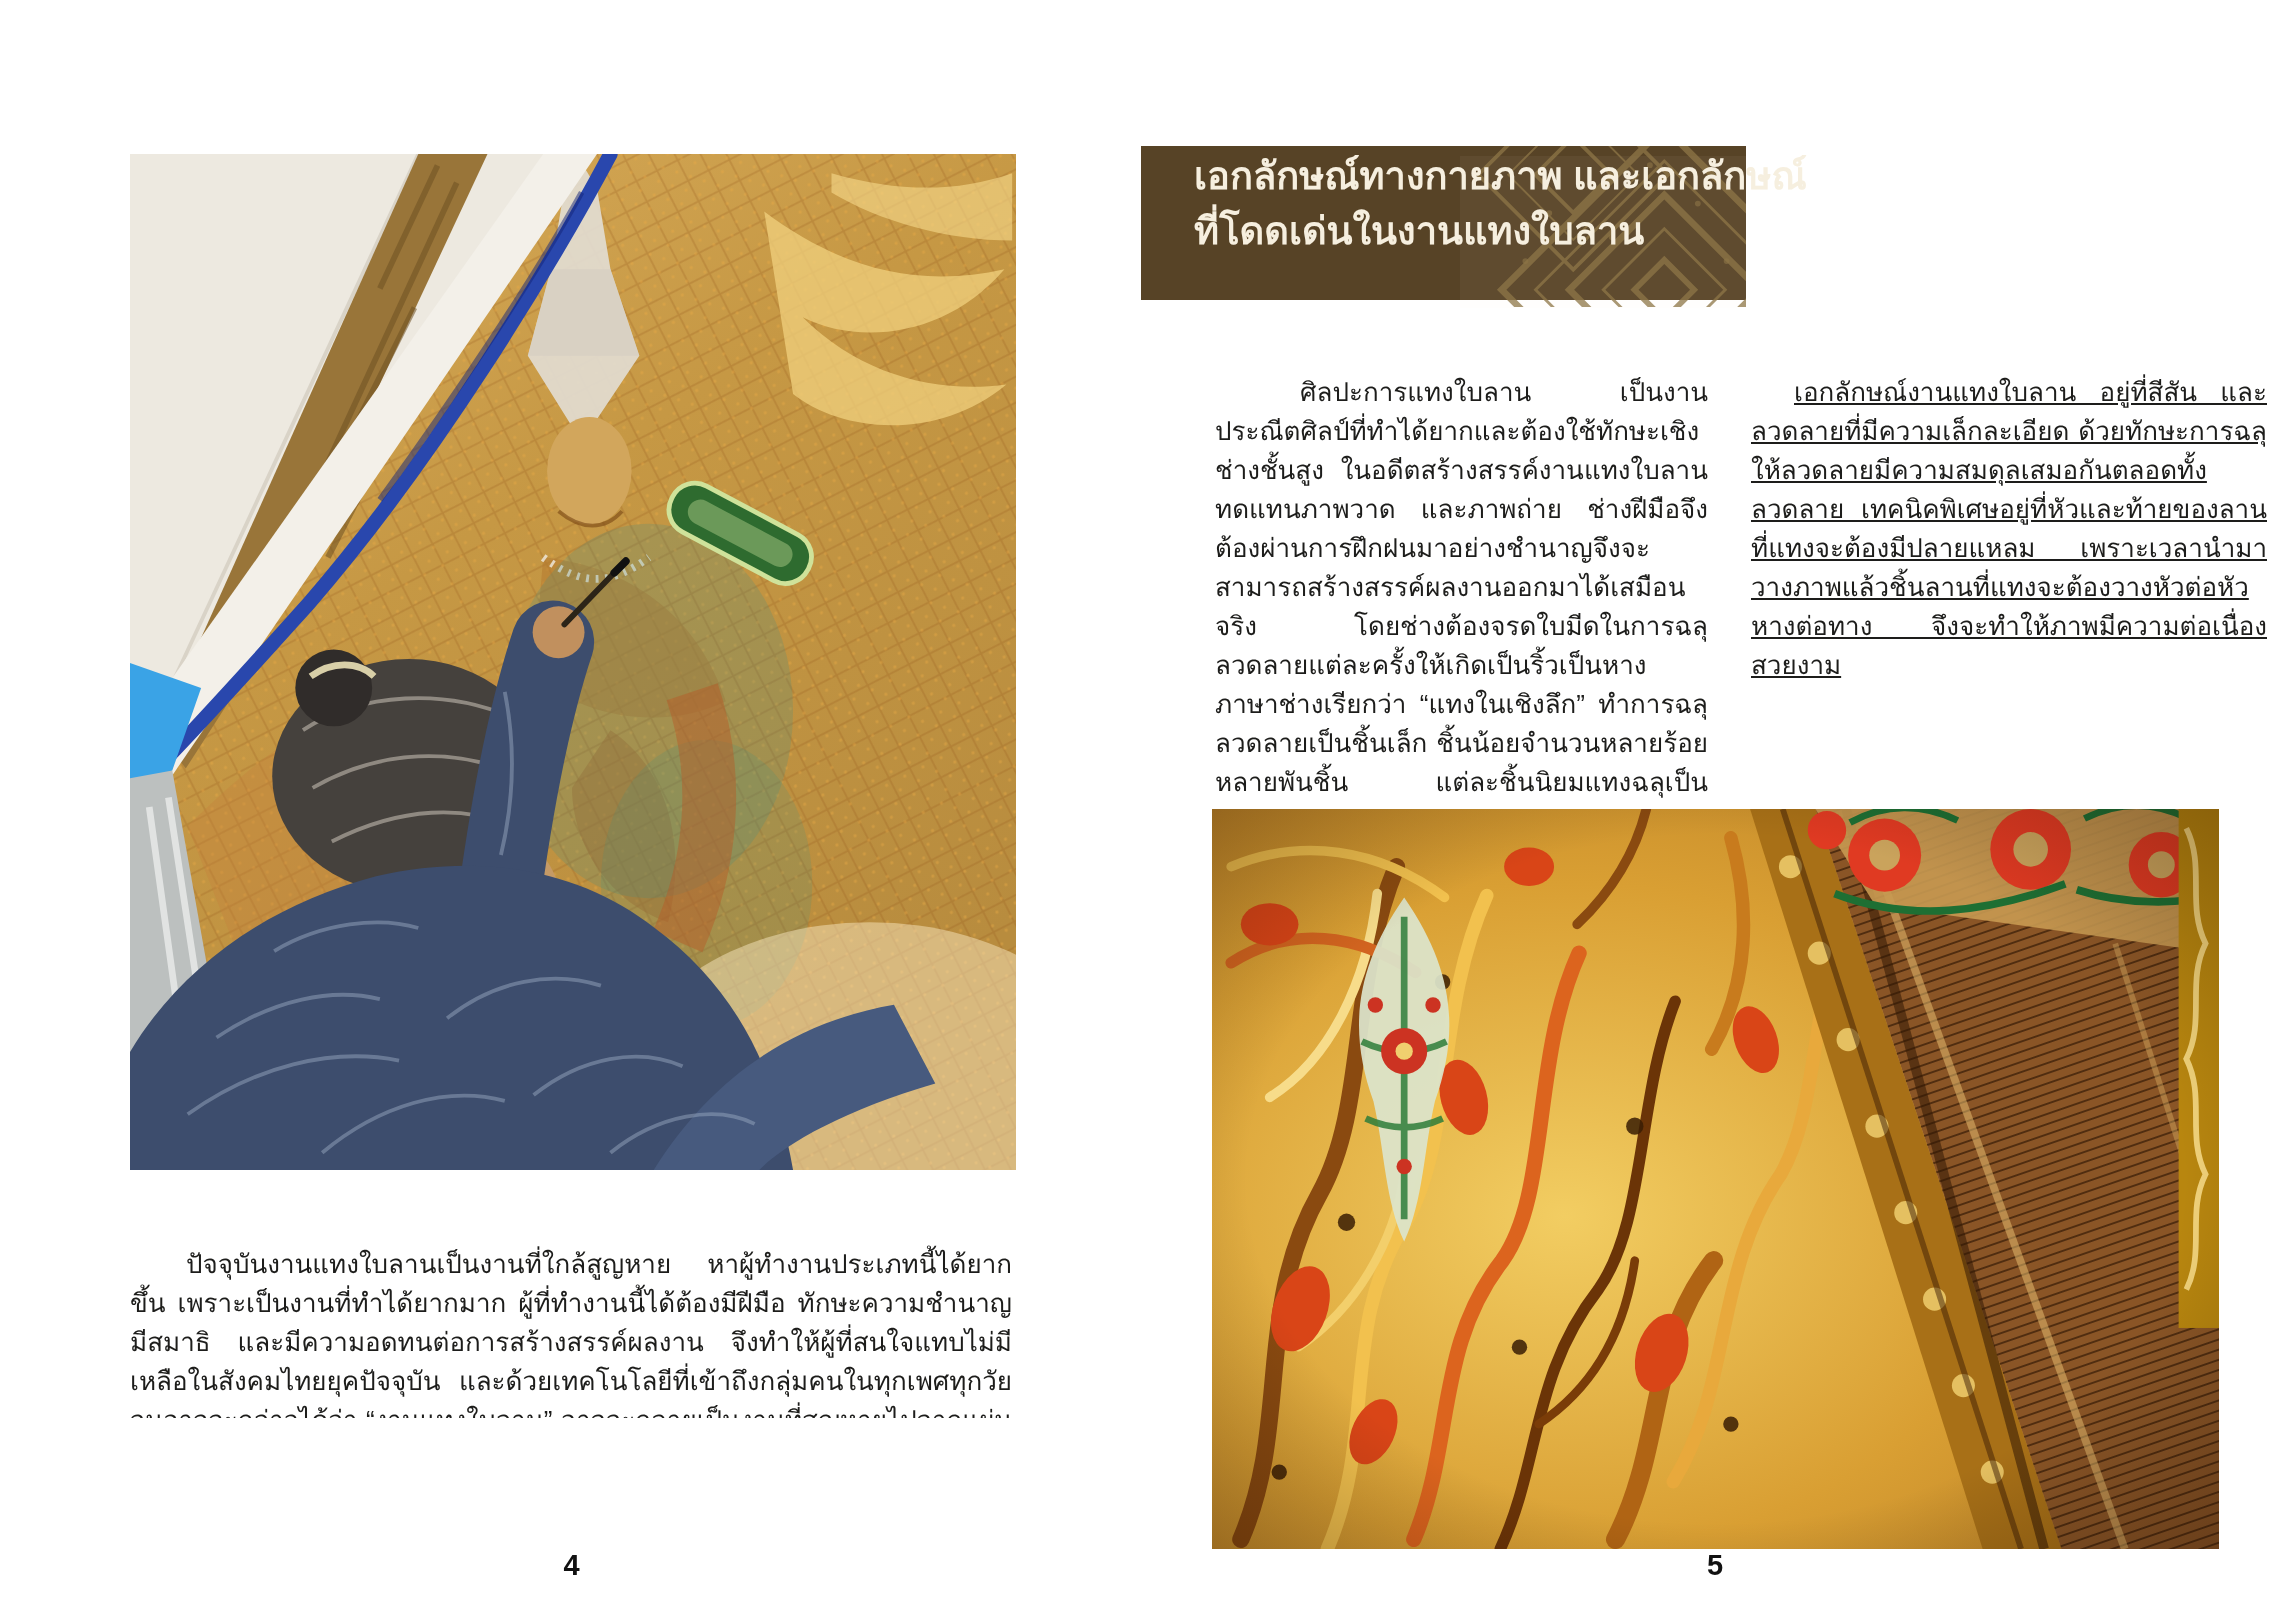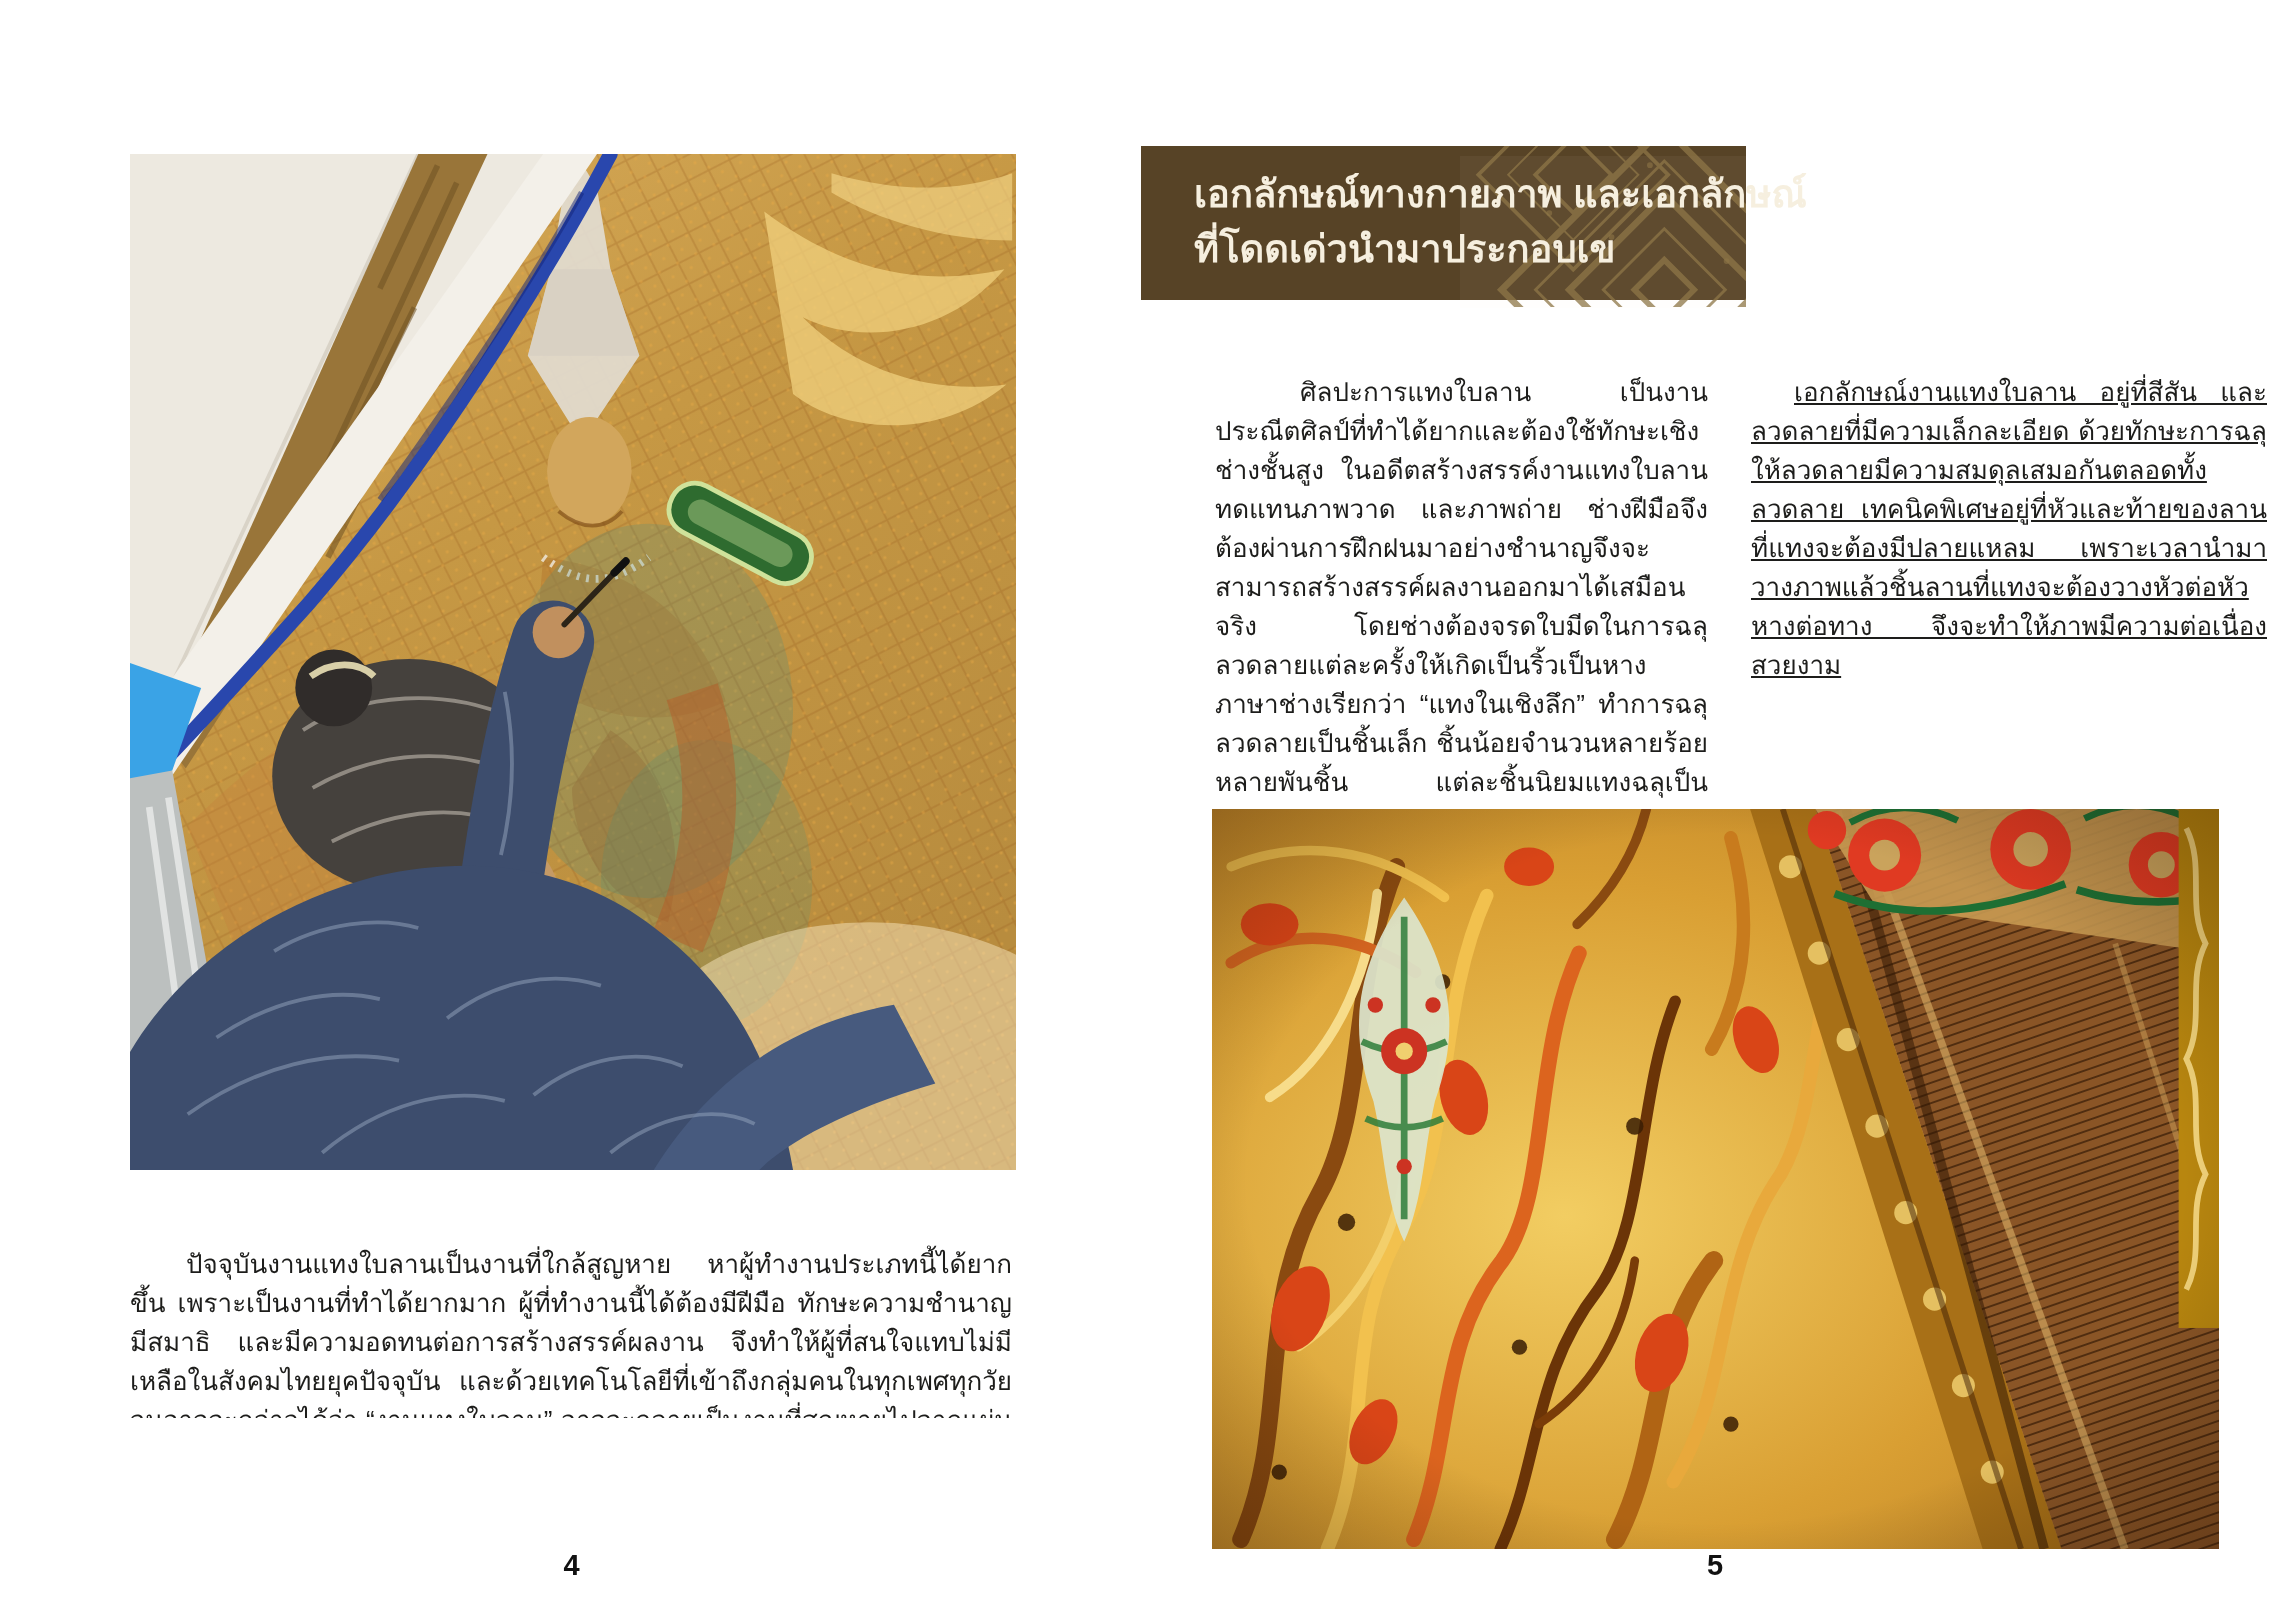--- a/index.html
+++ b/index.html
@@ -40,21 +40,21 @@
     position:absolute;left:-1.9px;top:146px;width:605px;height:154px;
     background:#574326;overflow:visible;
   }
   .banner-inset{
     position:absolute;left:319px;top:9.6px;width:286px;height:152px;
     background:rgba(255,244,214,0.05);
   }
   .banner-ornament{position:absolute;right:0;top:0;width:288px;height:161px;overflow:hidden;}
   .banner-title{
     position:relative;z-index:2;
-    padding:21px 0 0 53px;
+    padding:3px 0 0 53px;
     color:#f6efdf;font-size:38px;line-height:55px;font-weight:bold;
     white-space:nowrap;
   }
   .pagenum{
     position:absolute;top:1549px;left:0;width:100%;
     text-align:center;font-size:29px;font-weight:bold;color:#111111;
   }
 </style>
 </head>
 <body>
@@ -185,21 +185,21 @@
               <circle cx="95" cy="70" r="3"></circle>
             <circle cx="160" cy="95" r="3"></circle>
               <circle cx="250" cy="60" r="3"></circle>
             <circle cx="200" cy="20" r="3"></circle>
               <circle cx="280" cy="120" r="3"></circle>
           </g>
         </svg>
       </div>
       <div class="banner-title">
         <div>เอกลักษณ์ทางกายภาพ และเอกลักษณ์</div>
-        <div>ที่โดดเด่วนำมาประกอบเข</div>
+        <div>ที่โดดเด่นในงานแทงใบลาน</div>
       </div>
     </div>
 
     <p class="bodycol col-1">ศิลปะการแทงใบลาน เป็นงานประณีตศิลป์ที่ทำได้ยากและต้องใช้ทักษะเชิงช่างชั้นสูง ในอดีตสร้างสรรค์งานแทงใบลานทดแทนภาพวาด และภาพถ่าย ช่างฝีมือจึงต้องผ่านการฝึกฝนมาอย่างชำนาญจึงจะสามารถสร้างสรรค์ผลงานออกมาได้เสมือนจริง โดยช่างต้องจรดใบมีดในการฉลุลวดลายแต่ละครั้งให้เกิดเป็นริ้วเป็นหาง ภาษาช่างเรียกว่า “แทงในเชิงลึก” ทำการฉลุลวดลายเป็นชิ้นเล็ก ชิ้นน้อยจำนวนหลายร้อย หลายพันชิ้น แต่ละชิ้นนิยมแทงฉลุเป็นลวดลายกนก ลายเทพพนม และลายพุดตาน แล้วนำมาประกอบเข้ากันเป็นภาพที่มีความสวยงาม ซึ่งต้องใช้ความวิริยะอุตสาหะเป็นอย่างมากจึงจะสามารถรังสรรค์เป็นชิ้นงานได้สำเร็จ</p>
     <p class="bodycol col-2">เอกลักษณ์งานแทงใบลาน อยู่ที่สีสัน และลวดลายที่มีความเล็กละเอียด ด้วยทักษะการฉลุให้ลวดลายมีความสมดุลเสมอกันตลอดทั้งลวดลาย เทคนิคพิเศษอยู่ที่หัวและท้ายของลานที่แทงจะต้องมีปลายแหลม เพราะเวลานำมาวางภาพแล้วชิ้นลานที่แทงจะต้องวางหัวต่อหัว หางต่อทาง จึงจะทำให้ภาพมีความต่อเนื่องสวยงาม</p>
 
     <div class="photo photo-right" role="img" aria-label="ภาพระยะใกล้ของงานแทงใบลานปิดทอง ลวดลายกนกเปลวสีทองแซมสีแดงส้มและเขียว ข้างใบลานซ้อนเรียงเป็นผืนสีน้ำตาลมีลายดอกไม้แดง-เขียว">
       <svg viewBox="0 0 1048 770" preserveAspectRatio="none">
         <defs>
           <radialGradient id="flameGold" cx="0.35" cy="0.55" r="0.9">

